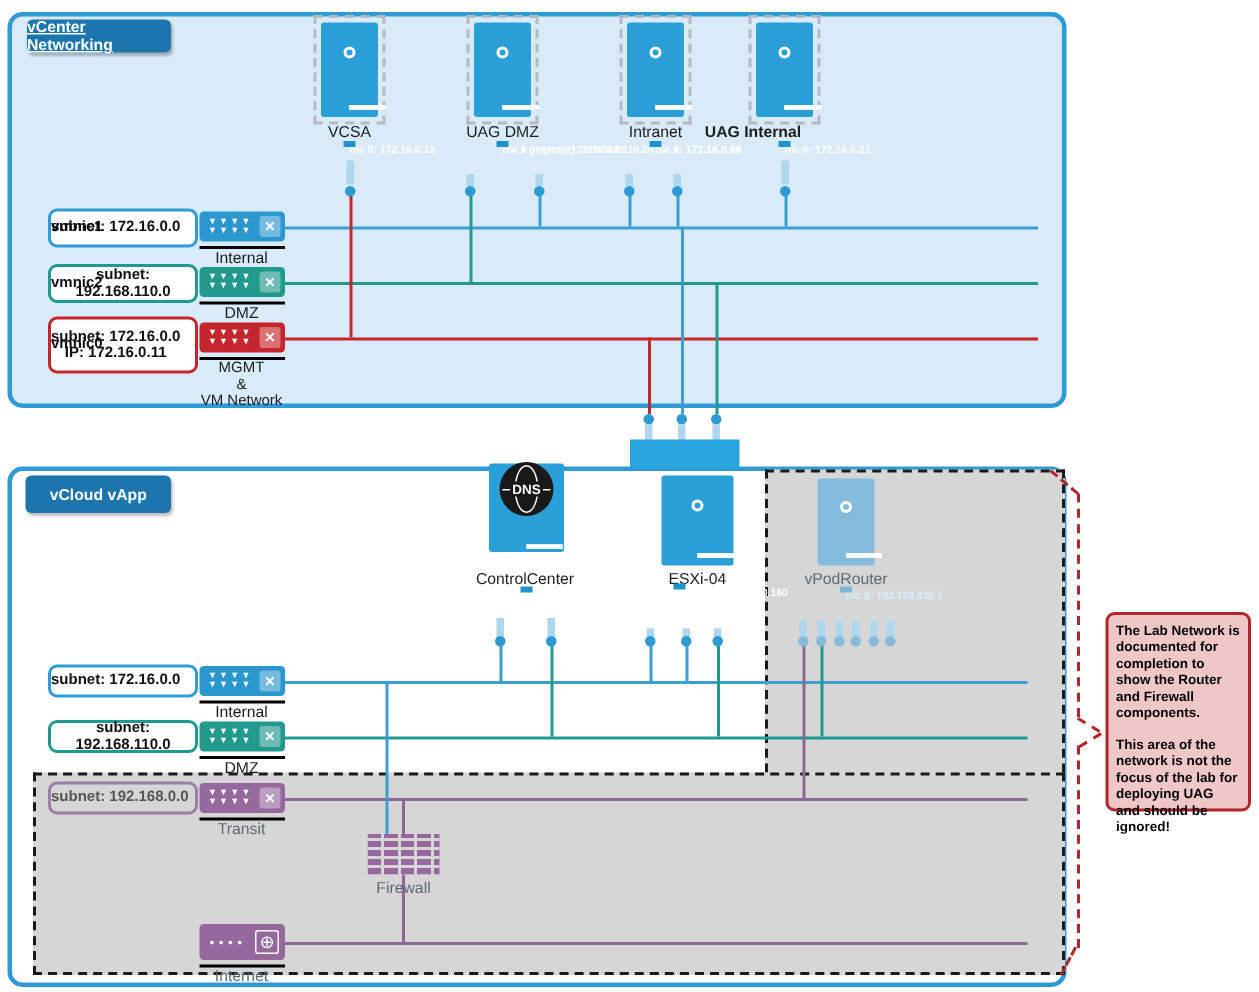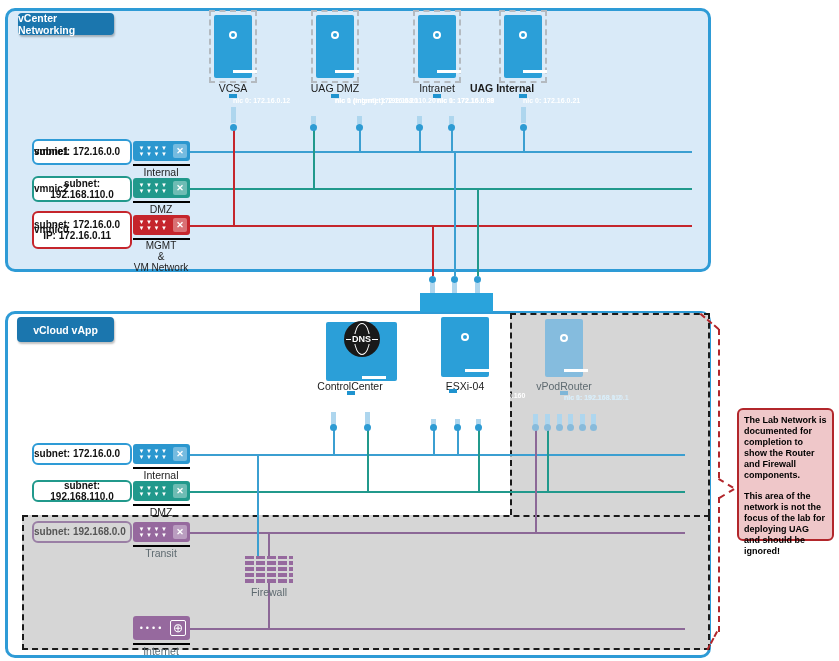--- a/index.html
+++ b/index.html
@@ -92,21 +92,21 @@
   .bracev{width:0;border-left:2px dashed #b2262b;}
 
   .bar{background:#29a3dc;}
 </style>
 </head>
 <body>
 
 <div class="canvas">
 
   <div class="bigbox vcfill" style="left:5px;top:8px;width:706px;height:264px;"></div>
-  <div class="badge" style="left:18px;top:13px;width:96px;height:22px;">vCenter Networking</div>
+  <div class="badge" style="left:18px;top:13px;width:96px;height:22px;text-decoration:underline;">vCenter Networking</div>
 
 
   <div class="hline lb" style="left:190px;top:151px;width:502px;"></div>
   <div class="hline lt" style="left:190px;top:188px;width:502px;"></div>
   <div class="hline lr" style="left:190px;top:225px;width:502px;"></div>
 
   <div class="vline lr" style="left:233px;top:130px;height:95px;"></div>
   <div class="vline lt" style="left:313px;top:130px;height:58px;"></div>
   <div class="vline lb" style="left:359px;top:130px;height:21px;"></div>
   <div class="vline lb" style="left:419px;top:130px;height:21px;"></div>
@@ -274,21 +274,21 @@
   <div class="stub" style="left:570px;top:414px;height:11px;"></div>
   <div class="stub" style="left:582px;top:414px;height:11px;"></div>
   <div class="stub" style="left:593px;top:414px;height:11px;"></div>
   <div class="dot faded" style="left:535px;top:427px;"></div>
   <div class="dot faded" style="left:547px;top:427px;"></div>
   <div class="dot faded" style="left:559px;top:427px;"></div>
   <div class="dot faded" style="left:570px;top:427px;"></div>
   <div class="dot faded" style="left:582px;top:427px;"></div>
   <div class="dot faded" style="left:593px;top:427px;"></div>
 
-  <div class="server" style="left:326px;top:322px;width:71px;height:59px;padding-left:18px;">
+  <div class="server" style="left:326px;top:309px;width:50px;height:59px;padding-left:18px;">
     <div class="dns">
       <div class="mer"></div>
         <div class="eq"></div>
       <span>DNS</span>
     </div>
     <div class="sbars" style="bottom:5px;">
         <i></i>
         <i></i>
         <i class="thin"></i>
       </div>

